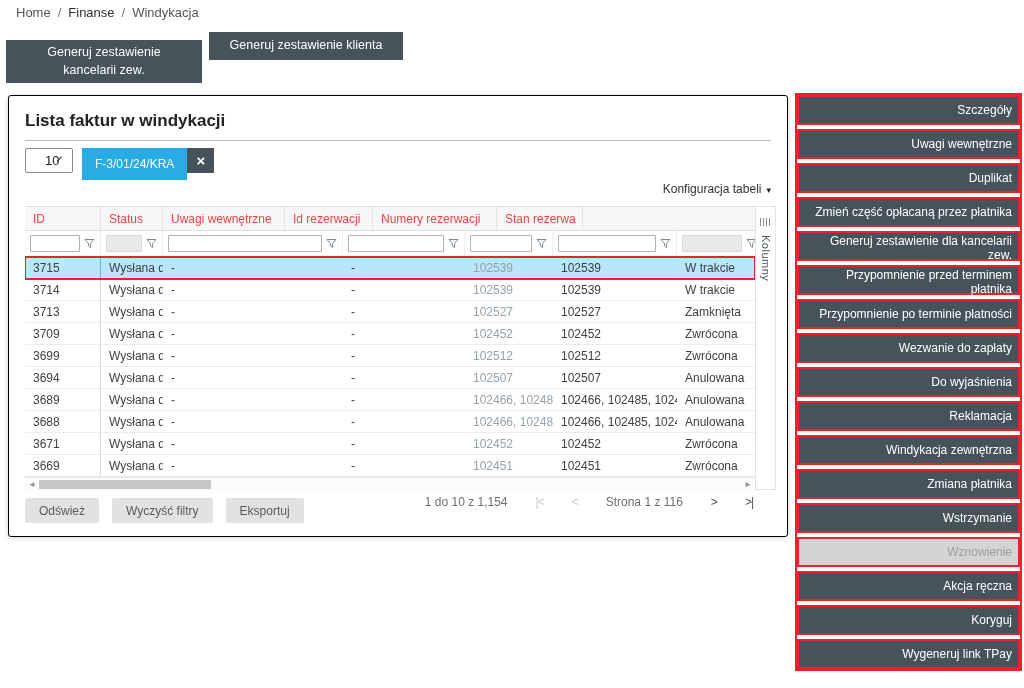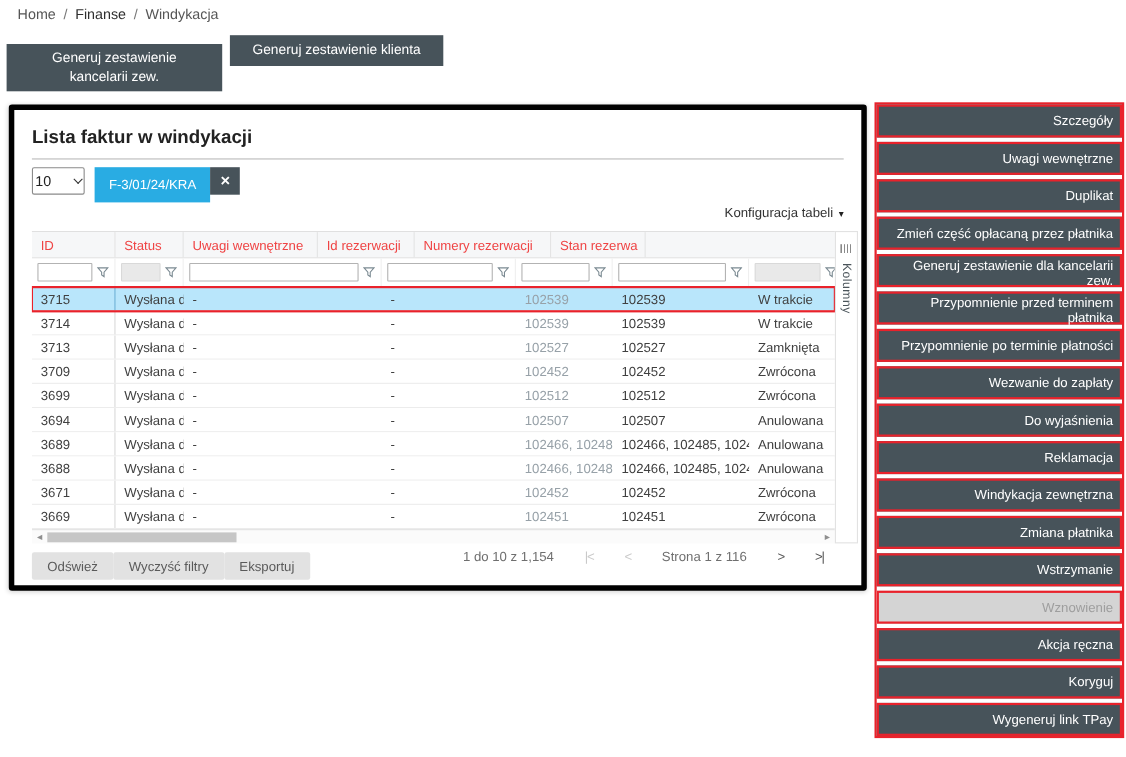--- a/index.html
+++ b/index.html
@@ -16,26 +16,26 @@
   .crumb{margin-right:7px}
   .crumb.bold{font-weight:normal;color:#2e2e2e}
   .crumb-sep{margin-right:7px;color:#777}
   
   .dark-btn{position:absolute;background:var(--dark);color:#fff;border:none;
     font-size:12.5px;font-family:inherit;cursor:pointer;line-height:1.4;text-align:center}
   .btn-kanc{left:6px;top:40px;width:196px;height:43px;padding:0 18px}
   .btn-klient{left:209px;top:32px;width:194px;height:28px}
   
   .card{position:absolute;left:8px;top:95px;width:780px;height:442px;background:#fff;
-    border:5px solid #000000;border-radius:3px;box-shadow:0 1px 5px rgba(0,0,0,.18)}
+    border:1px solid #000000;border-radius:3px;box-shadow:0 1px 5px rgba(0,0,0,.18)}
   .card-title{position:absolute;left:16px;top:15px;font-size:17px;font-weight:bold;color:#222}
   .title-rule{position:absolute;left:16px;right:16px;top:44px;border-top:1px solid #b9b9b9}
   .controls{position:absolute;left:16px;top:52px;height:25px;display:flex;align-items:stretch}
   .page-size{width:48px;height:25px;border:1px solid #8a8a8a;border-radius:2px;background:#fff;
-    display:flex;align-items:center;justify-content:space-between;padding:0 2px;font-size:13px;
+    display:flex;align-items:center;justify-content:space-between;padding:0 19px;font-size:13px;
     margin-right:9px;cursor:pointer;color:#222}
   .chev{width:6px;height:6px;border-right:1.6px solid #333;border-bottom:1.6px solid #333;
     transform:rotate(45deg);margin-top:-3px}
   .chip{display:flex;height:25px}
   .chip-label{background:var(--blue);color:#fff;font-size:12px;display:flex;align-items:center;padding:16px 13px}
   .chip-x{background:var(--dark);color:#fff;width:27px;display:flex;align-items:center;justify-content:center;
     font-size:15px;font-weight:bold;cursor:pointer}
   .table-config{position:absolute;right:16px;top:86px;font-size:12px;color:#333;cursor:pointer}
   .table-config .caret{margin-left:5px;font-size:9px;color:#222}
   
@@ -66,21 +66,21 @@
   .columns-tab{position:absolute;left:746px;top:110px;width:21px;height:284px;background:#fff;
     border:1px solid #e2e2e2;display:flex;flex-direction:column;align-items:center;padding-top:11px;cursor:pointer}
   .grip{width:11px;height:8px;background:repeating-linear-gradient(to right,#8a8a8a 0 1px,transparent 1px 3px);
     margin-bottom:9px}
   .vtext{writing-mode:vertical-rl;font-size:11px;color:#4a545a;letter-spacing:.5px}
   
   .pagination{position:absolute;right:34px;top:399px;font-size:12px;color:#6f6f6f;
     display:flex;align-items:center;gap:28px}
   .pg-btn{font-size:12px;letter-spacing:-1px;color:#555;cursor:pointer}
   .pg-btn.disabled{color:#c9c9c9;cursor:default}
-  .footer-btns{position:absolute;left:16px;top:402px;display:flex;gap:0}
+  .footer-btns{position:absolute;left:16px;top:402px;display:flex;gap:13px}
   .f-btn{height:25px;background:#e2e2e2;border:none;border-radius:2px;font-size:12px;color:#5a5a5a;
     padding:0 14px;font-family:inherit;cursor:pointer}
   
   .sidebar{position:absolute;left:795px;top:93px;width:227px;border:2px solid var(--red);background:#fff}
   .sb-btn{display:block;width:100%;height:30px;margin-bottom:4px;background:var(--dark);
     border:2px solid var(--red);color:#fff;font-size:12px;font-family:inherit;cursor:pointer;text-align:right}
   .sb-btn:last-child{margin-bottom:0}
   .sb-btn.disabled{background:#d4d4d4;color:#9e9e9e;cursor:default}
 </style>
 </head>

